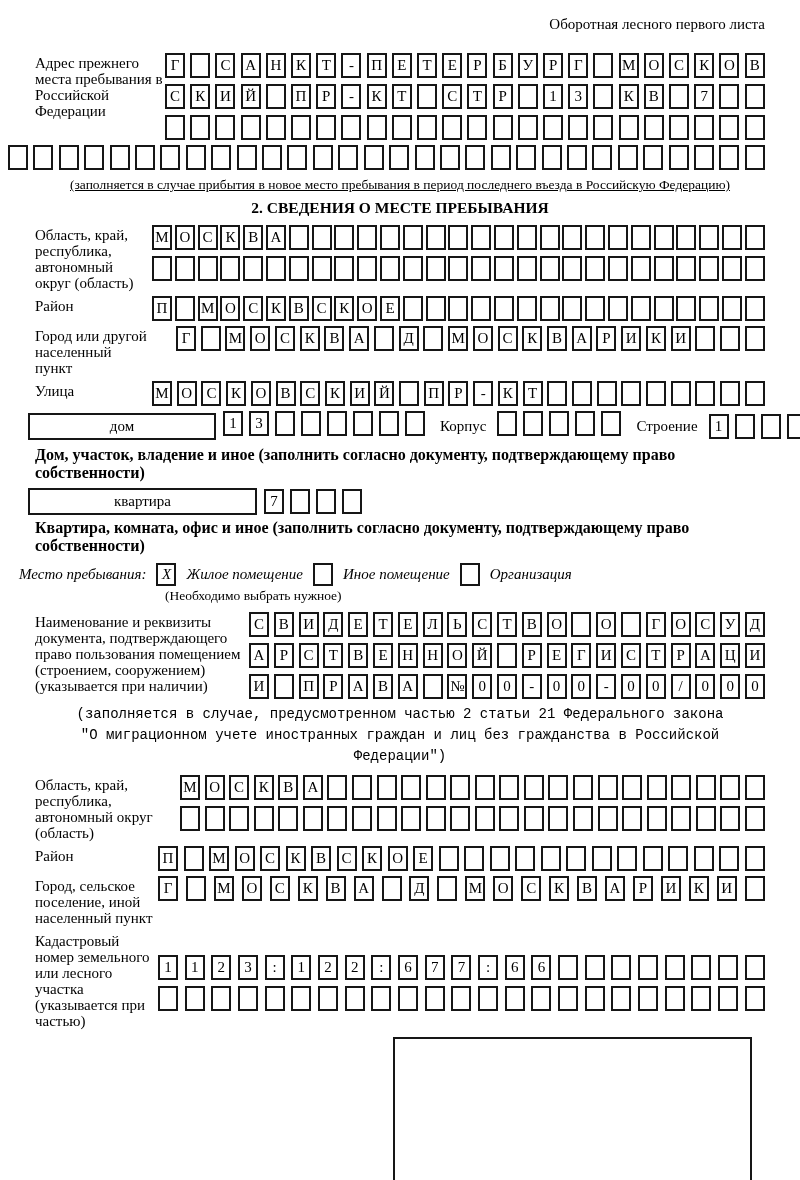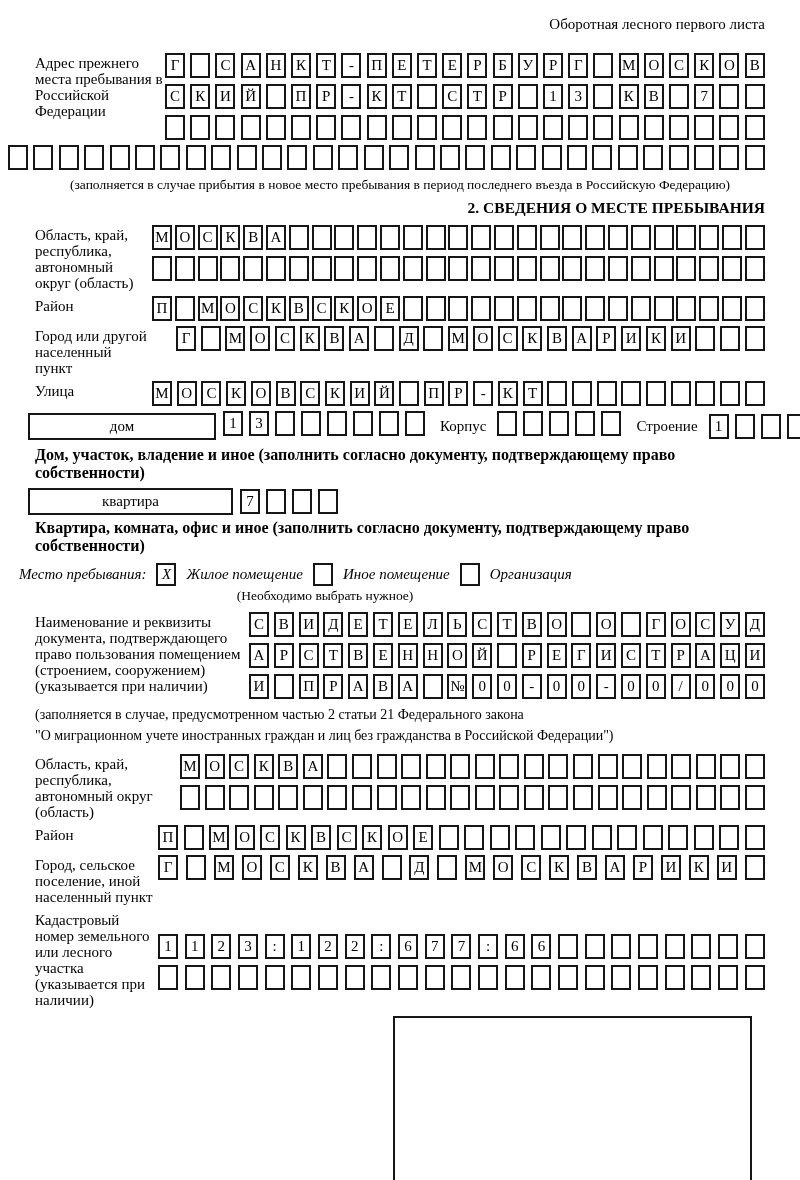--- a/index.html
+++ b/index.html
@@ -24,44 +24,44 @@
   .boxrow { display:flex; justify-content:space-between; margin-bottom:6px; }
   .boxrow:last-child { margin-bottom:0; }
   .cell {
     width:20px; height:25px; border:2px solid #161616; background:#fff;
     display:flex; align-items:center; justify-content:center;
     font-size:15px; line-height:1; flex-shrink:0;
   }
   .boxrow.gapped { justify-content:flex-start; gap:6px; }
 
   .full-offset { margin-left:-27px; margin-top:2px; }
-  .center-note { text-align:center; font-size:13.5px; line-height:17px; margin:2px 0 6px 0; }
-  .sec-title { text-align:right; font-weight:bold; font-size:15.5px; margin:6px 0 8px 0; }
+  .center-note { text-align:center; font-size:13.5px; line-height:17px; margin:2px 0 6px 0;text-decoration:underline; }
+  .sec-title { text-align:center; font-weight:bold; font-size:15.5px; margin:6px 0 8px 0; }
 
   .indent24 { padding-left:24px; }
 
   .combo-row { display:flex; align-items:center; gap:7px; margin:5px 0 4px -7px; }
   .bigfield {
     height:27px; border:2px solid #161616; display:flex; align-items:center;
     justify-content:center; font-size:15px; flex-shrink:0;
   }
   .w-house { width:188px; }
-  .w-apt { width:205px; }
+  .w-apt { width:229px; }
   .inline-label { font-size:15px; padding:0 4px 0 8px; white-space:nowrap; }
   .left-note { font-size:16px; margin:1px 0 6px 0;font-weight:bold; }
 
   .stay-row { display:flex; align-items:center; gap:10px; margin:8px 0 2px -16px;font-style:italic; }
   .checkbox {
     width:20px; height:23px; border:2px solid #161616; display:flex;
     align-items:center; justify-content:center; font-size:15px; flex-shrink:0;
   }
-  .stay-note { font-size:13.5px; text-align:center; width:320px; margin:0 0 8px 130px; }
+  .stay-note { font-size:13.5px; text-align:left; width:320px; margin:0 0 8px 130px; }
 
   .fact-head { text-align:center; font-weight:bold; font-size:15.5px; margin:10px 0 10px 0; }
-  .fact-note { font-size:14px; line-height:21px; margin-bottom:8px; }
+  .fact-note { text-align:center; font-size:14px; line-height:21px; margin-bottom:8px;font-family:Liberation Mono, monospace; }
 
   .mark-rect {
     width:359px; height:176px; border:2px solid #161616; margin:8px 0 4px 358px;
   }
 </style>
 </head>
 <body>
 
 <div class="content">
 
@@ -596,21 +596,21 @@
           <span class="cell">Р</span>
           <span class="cell">И</span>
           <span class="cell">К</span>
           <span class="cell">И</span>
           <span class="cell"></span>
         </div>
     </div>
   </div>
 
   <div class="frow">
-    <div class="flabel w123">Кадастровый номер земельного или лесного участка (указывается при наличии)</div>
+    <div class="flabel w123">Кадастровый номер земельного или лесного участка (указывается при частью)</div>
     <div class="fboxes" style="padding-top:24px;">
       <div class="boxrow">
           <span class="cell">1</span>
           <span class="cell">1</span>
           <span class="cell">2</span>
           <span class="cell">3</span>
           <span class="cell">:</span>
           <span class="cell">1</span>
           <span class="cell">2</span>
           <span class="cell">2</span>

